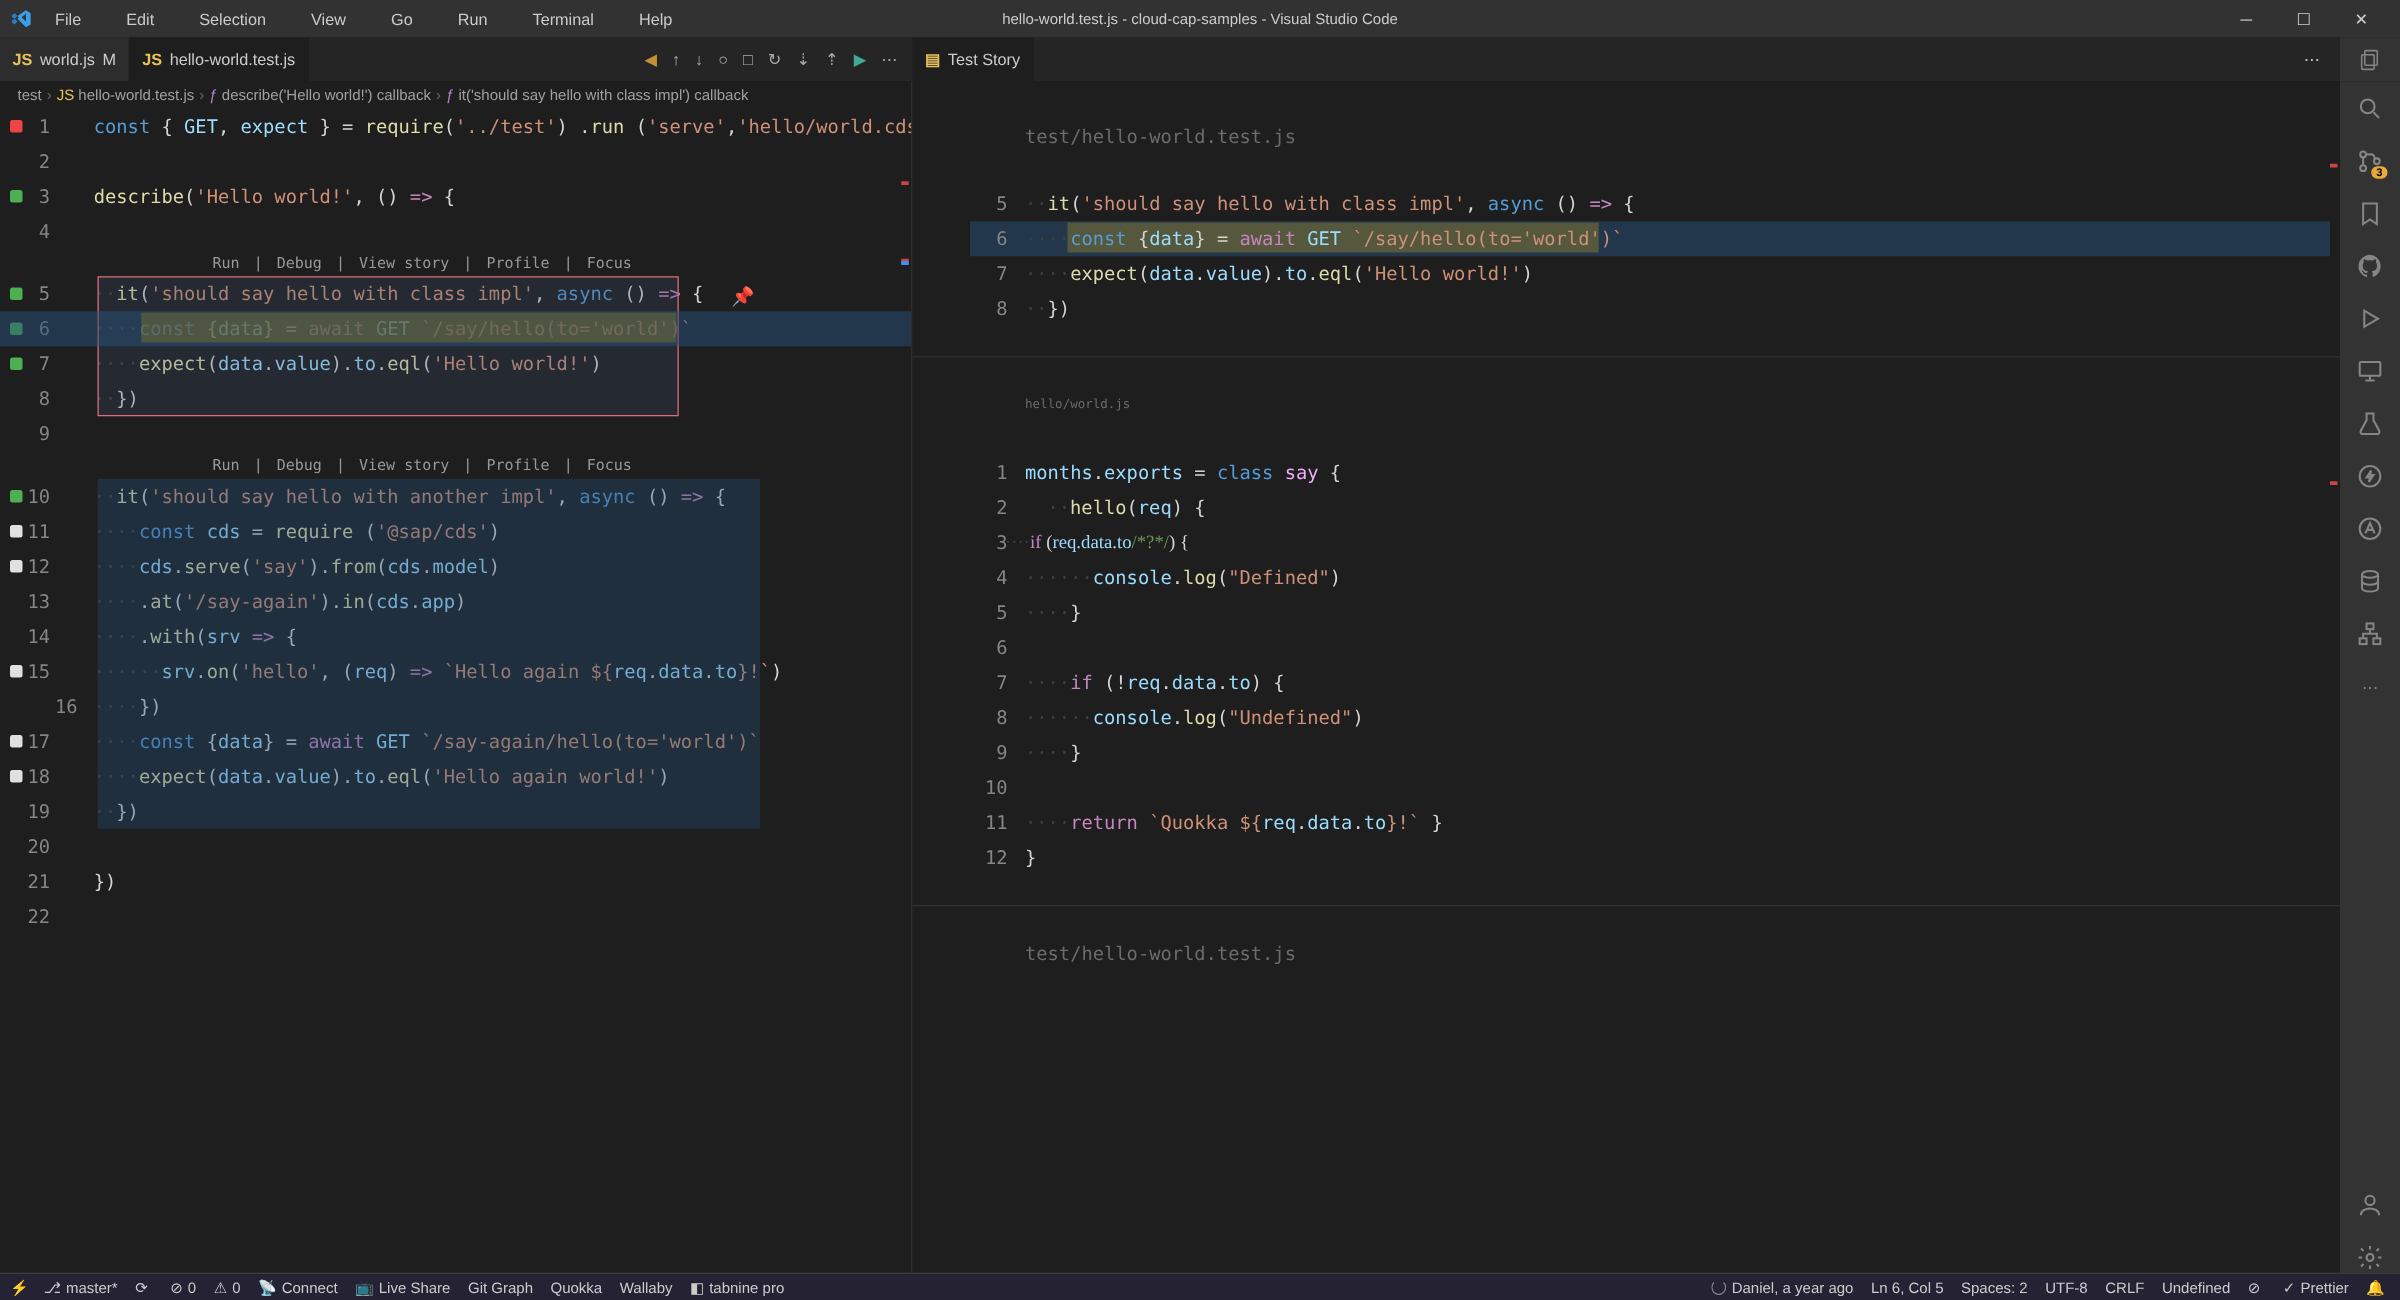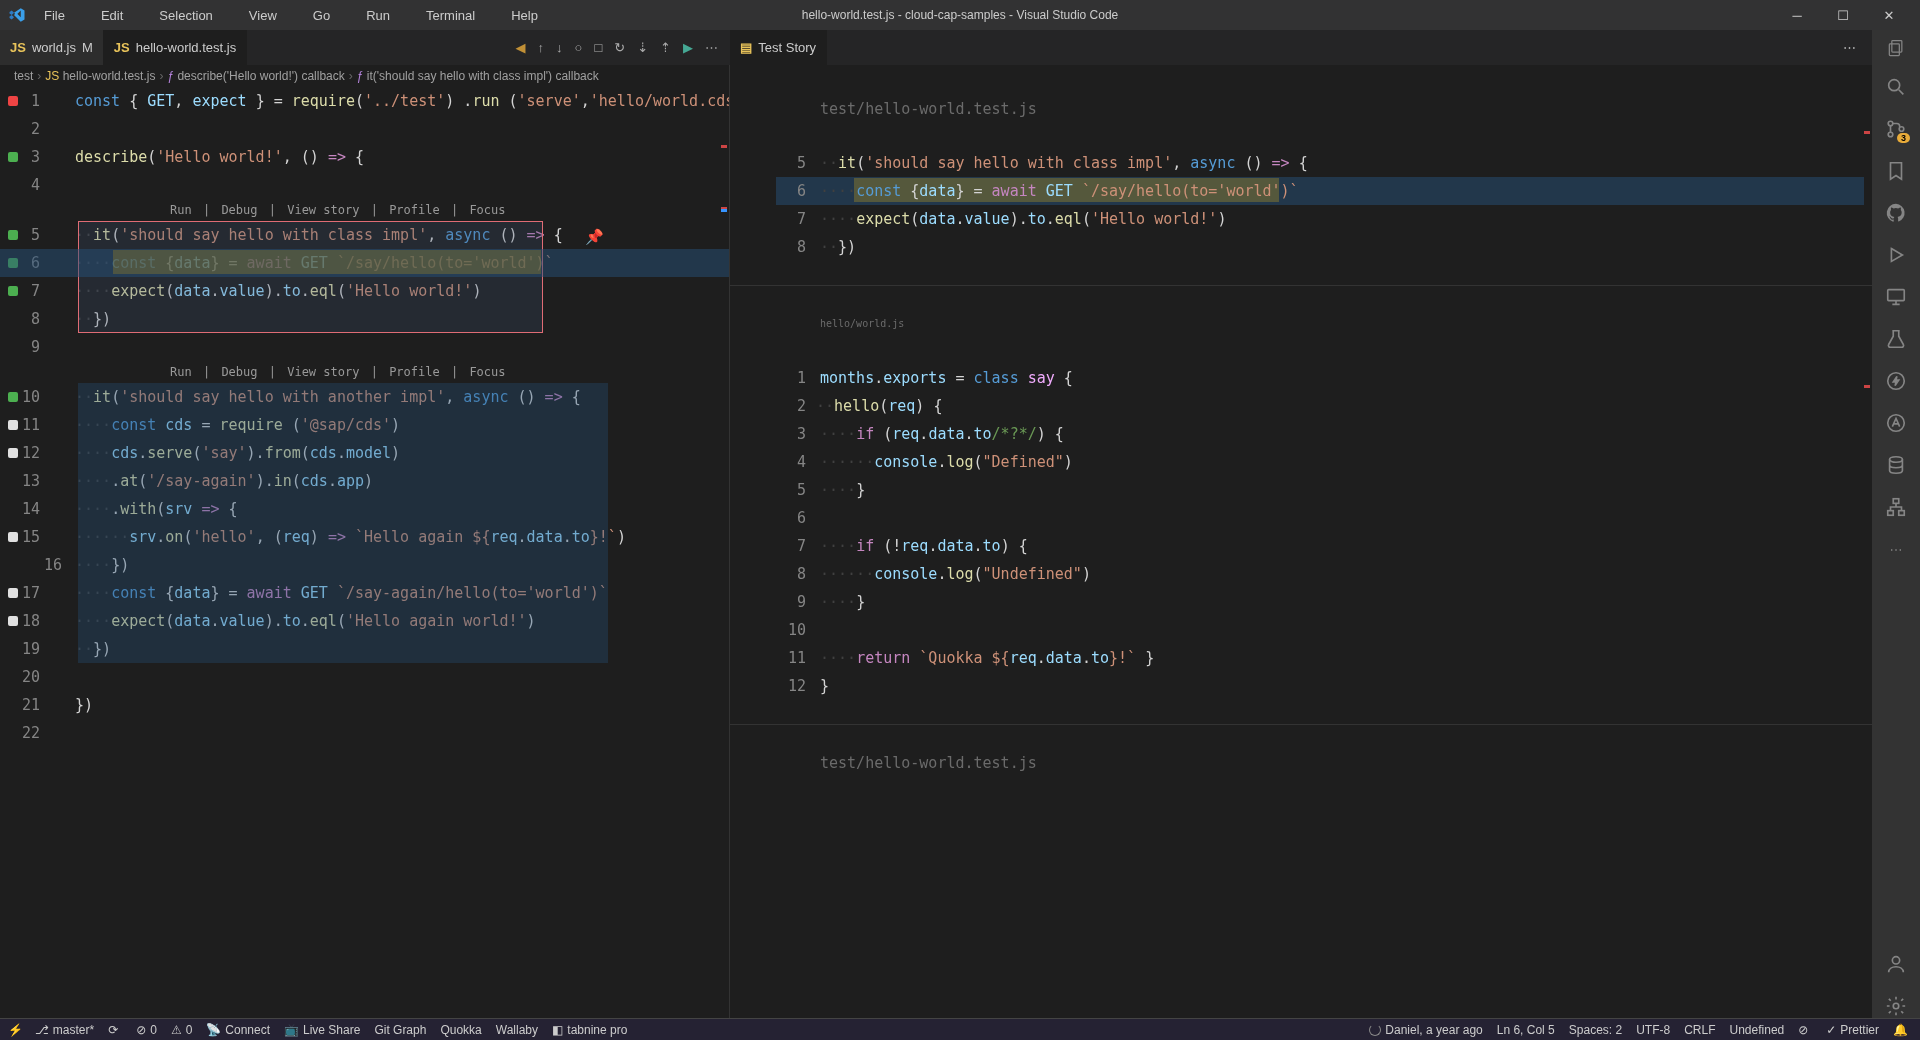--- a/index.html
+++ b/index.html
@@ -302,25 +302,25 @@
         </div>
         <hr class="r-hr">
         <div style="position: relative;">
           <div style="color: rgb(107, 107, 107); padding-left: 90px; font-size: 10px; margin-bottom: 26px;">hello/world.js</div>
           <div style="position: relative; height: 28px;">
             <div style="position: absolute; left: 46px; width: 30px; text-align: right; color: rgb(133, 133, 133);">1</div>
             <div style="position: absolute; left: 90px; white-space: pre;"><span class="var">months</span><span class="pun">.</span><span class="var">exports</span> <span class="pun">=</span> <span class="kw">class</span> <span class="cls">say</span> <span class="pun">{</span></div>
           </div>
           <div style="position: relative; height: 28px;">
             <div style="position: absolute; left: 46px; width: 30px; text-align: right; color: rgb(133, 133, 133);">2</div>
-            <div style="position: absolute; left: 86px; white-space: pre;"><span class="ind">··</span><span class="fn">hello</span><span class="pun">(</span><span class="var">req</span><span class="pun">)</span> <span class="pun">{</span></div>
+            <div style="position: absolute; left: 108px; white-space: pre;"><span class="ind">··</span><span class="fn">hello</span><span class="pun">(</span><span class="var">req</span><span class="pun">)</span> <span class="pun">{</span></div>
           </div>
           <div style="position: relative; height: 28px;">
             <div style="position: absolute; left: 46px; width: 30px; text-align: right; color: rgb(133, 133, 133);">3</div>
-            <div style="position: absolute; left: 90px; white-space: pre;"><span class="ind">····</span><span class="kw2">if</span> <span class="pun">(</span><span class="var">req</span><span class="pun">.</span><span class="var">data</span><span class="pun">.</span><span class="var">to</span><span class="cmt">/*?*/</span><span class="pun">)</span> <span class="pun">{</span></div>
+            <div style="position: absolute; left: 74px; white-space: pre; font-family: Liberation Serif, serif;"><span class="ind">····</span><span class="kw2">if</span> <span class="pun">(</span><span class="var">req</span><span class="pun">.</span><span class="var">data</span><span class="pun">.</span><span class="var">to</span><span class="cmt">/*?*/</span><span class="pun">)</span> <span class="pun">{</span></div>
           </div>
           <div style="position: relative; height: 28px;">
             <div style="position: absolute; left: 46px; width: 30px; text-align: right; color: rgb(133, 133, 133);">4</div>
             <div style="position: absolute; left: 90px; white-space: pre;"><span class="ind">······</span><span class="var">console</span><span class="pun">.</span><span class="fn">log</span><span class="pun">(</span><span class="str">"Defined"</span><span class="pun">)</span></div>
           </div>
           <div style="position: relative; height: 28px;">
             <div style="position: absolute; left: 46px; width: 30px; text-align: right; color: rgb(133, 133, 133);">5</div>
             <div style="position: absolute; left: 90px; white-space: pre;"><span class="ind">····</span><span class="pun">}</span></div>
           </div>
           <div style="position: relative; height: 28px;">

